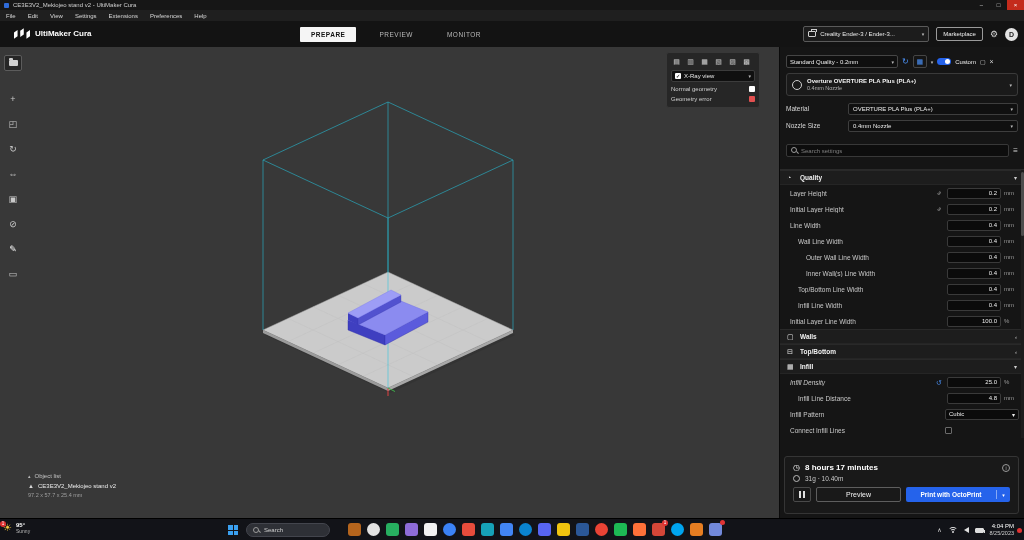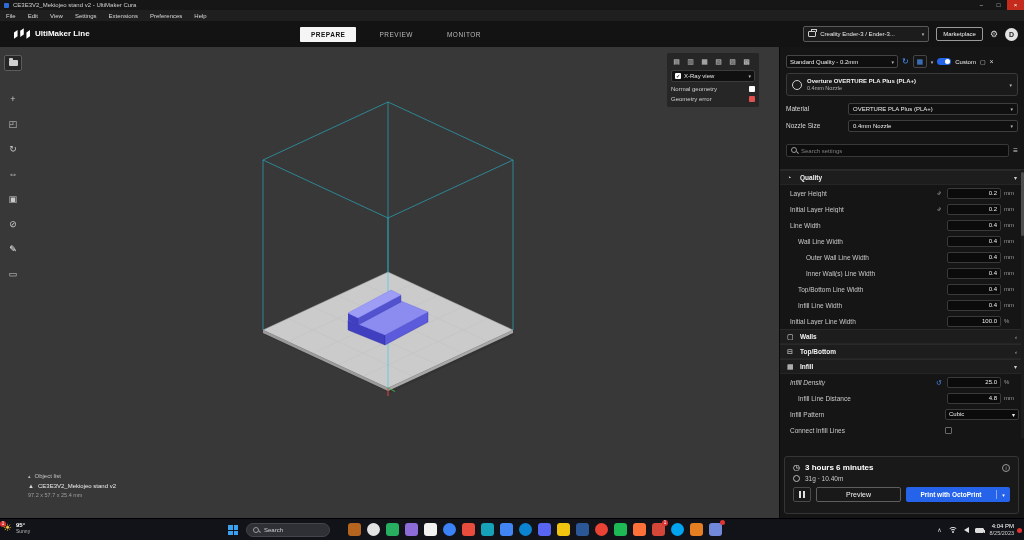--- a/index.html
+++ b/index.html
@@ -193,21 +193,21 @@
 
 <div class="appheader">
   <div class="brand">
     <svg width="16" height="11" viewBox="0 0 18 12">
       <g fill="#ffffff">
         <path d="M0 12 L0 5 L4 2 L4 9 Z"></path>
         <path d="M7 10 L7 3 L11 0 L11 7 Z"></path>
         <path d="M14 12 L14 5 L18 2 L18 9 Z"></path>
       </g>
     </svg>
-    <span class="brandname">UltiMaker Line</span>
+    <span class="brandname">UltiMaker Cura</span>
   </div>
   <div class="stagetabs">
     <span class="stab active">PREPARE</span>
     <span class="stab">PREVIEW</span>
     <span class="stab">MONITOR</span>
   </div>
   <div class="hdr-right">
     <div class="printer-sel">
       <span class="printer-ic"></span>
       <span class="printer-label">Creality Ender-3 / Ender-3...</span>
@@ -506,21 +506,21 @@
     </div>
   </div>
 
   <div class="scrollbar">
     <div class="scrollthumb"></div>
   </div>
 
   <div class="actioncard">
     <div class="ac-row1">
       <span class="ic-clock">◷</span>
-      <span class="ac-time">3 hours 6 minutes</span>
+      <span class="ac-time">8 hours 17 minutes</span>
       <span class="ic-info">i</span>
     </div>
     <div class="ac-row2">
       <span class="ic-spool"></span>
       <span class="ac-mat">31g · 10.40m</span>
     </div>
     <div class="ac-btns">
       <div class="pausebtn">
           <i></i>
           <i></i>

